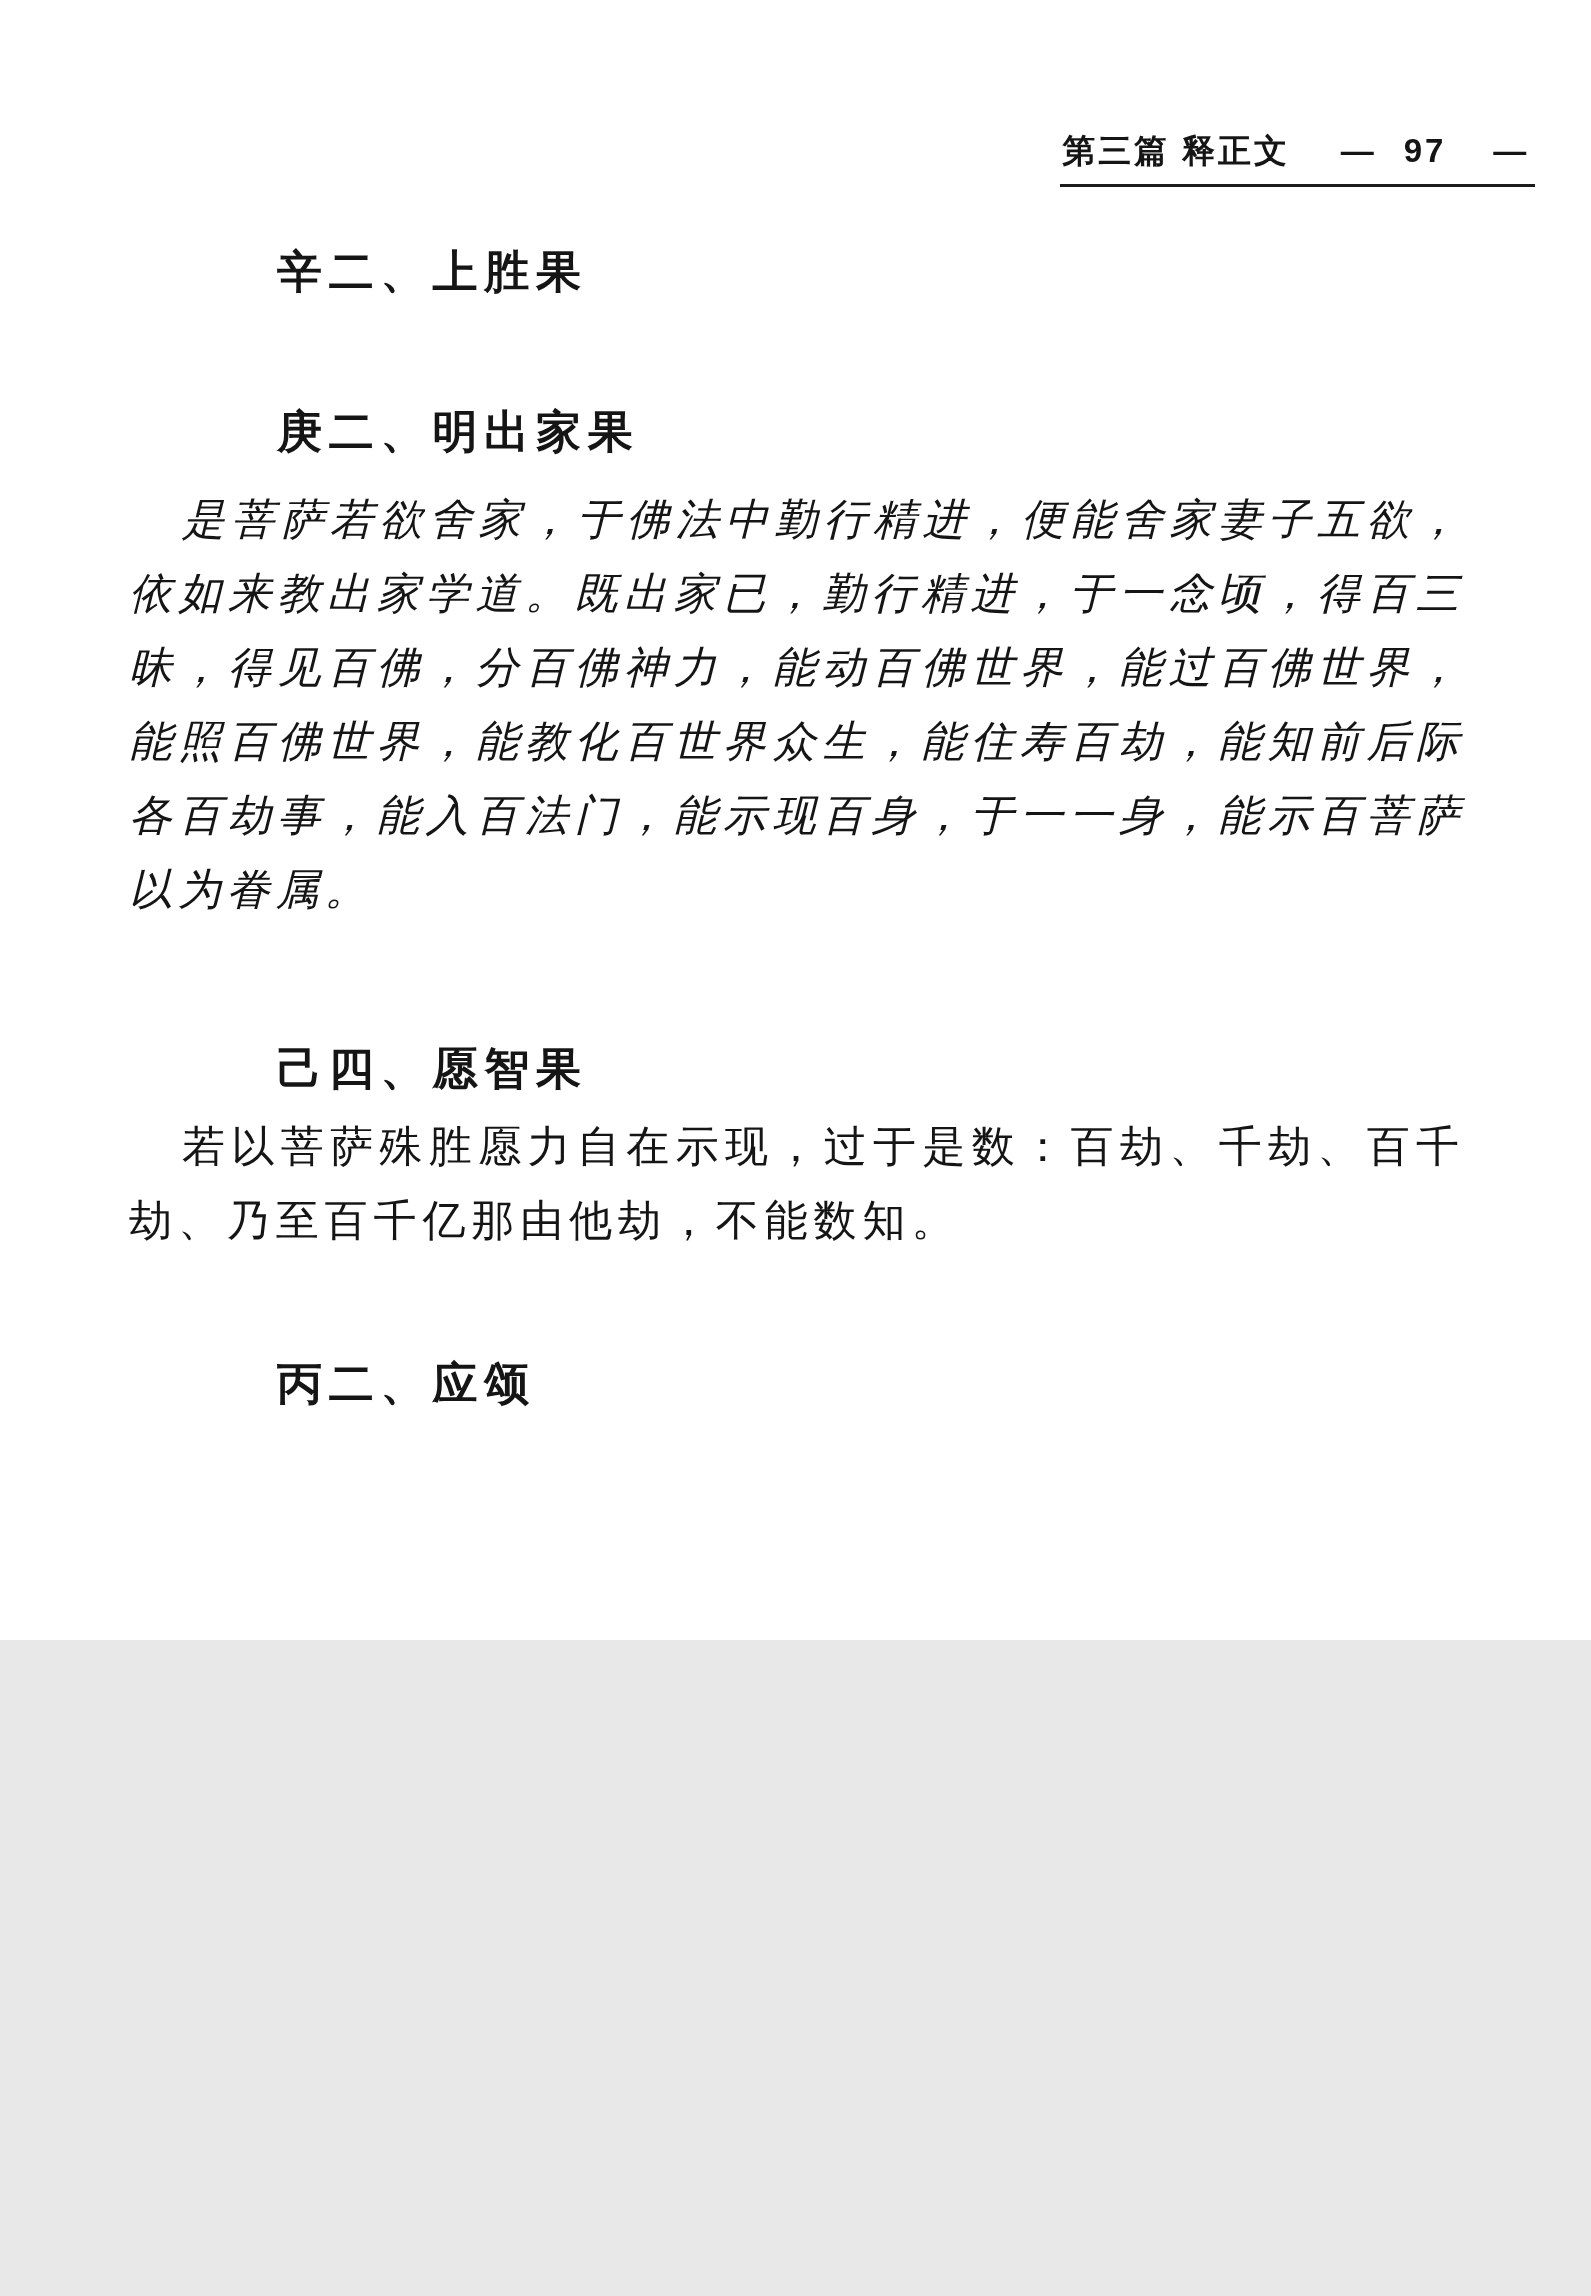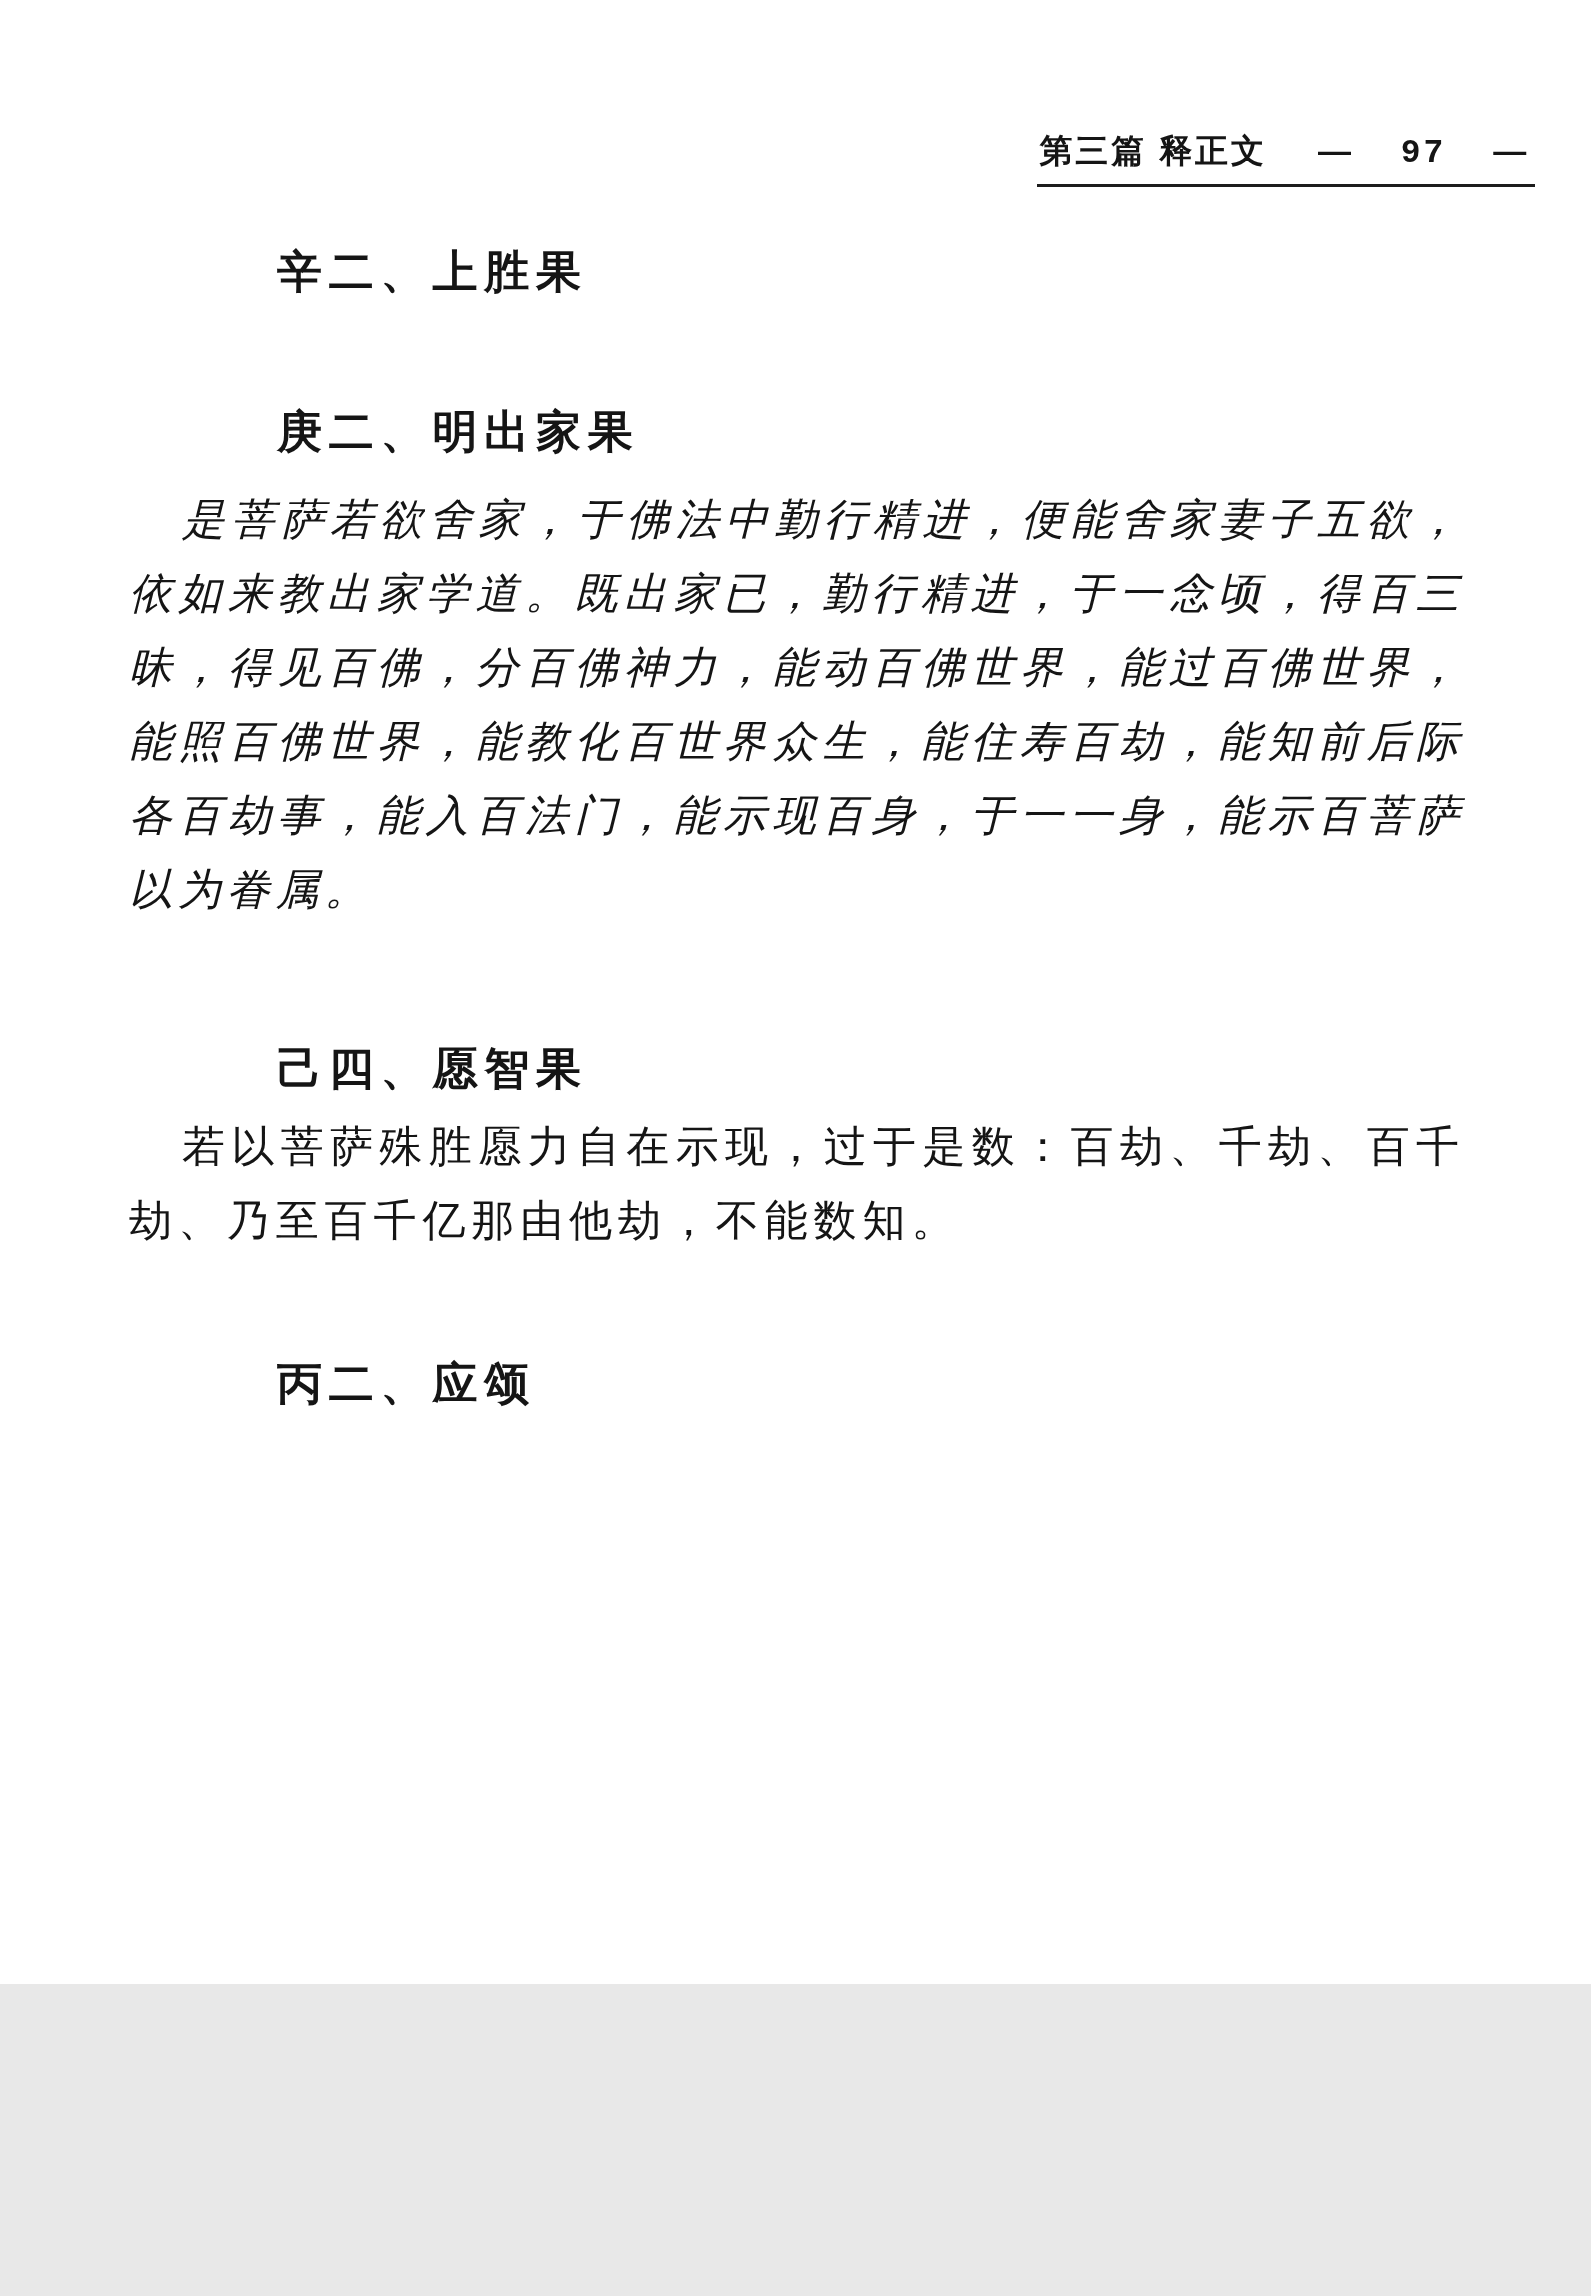--- a/index.html
+++ b/index.html
@@ -3,21 +3,21 @@
 <meta charset="utf-8">
 <style>
   html, body {
     margin: 0;
     padding: 0;
     background: #e8e8e8;
   }
   .page {
     position: relative;
     width: 1592px;
-    height: 1984px;
+    height: 1640px;
     margin: 0 auto;
     background: #ffffff;
     color: #151515;
     font-family: "Liberation Sans", "DejaVu Sans", sans-serif;
     overflow: hidden;
   }
   .content {
     padding: 0 127px 0 129px;
   }
   
@@ -31,21 +31,21 @@
     display: inline-flex;
     align-items: baseline;
     border-bottom: 3.9px solid #1c1c1c;
     padding: 0 5.9px 9.8px 2px;
     font-size: 33px;
     font-weight: bold;
     letter-spacing: 2.9px;
     white-space: nowrap;
   }
   .header-dash { margin-left: 51px; }
-  .header-page { margin-left: 47px; font-family: Liberation Mono, monospace; font-weight: bold; }
+  .header-page { margin-left: 27px; font-family: Liberation Sans, sans-serif; font-weight: bold; }
   .header-page-dash { margin-left: 47px; }
   
   .sec-heading {
     font-size: 45px;
     font-weight: bold;
     letter-spacing: 6.8px;
     line-height: 51px;
     margin-left: 148px;
     white-space: nowrap;
   }

